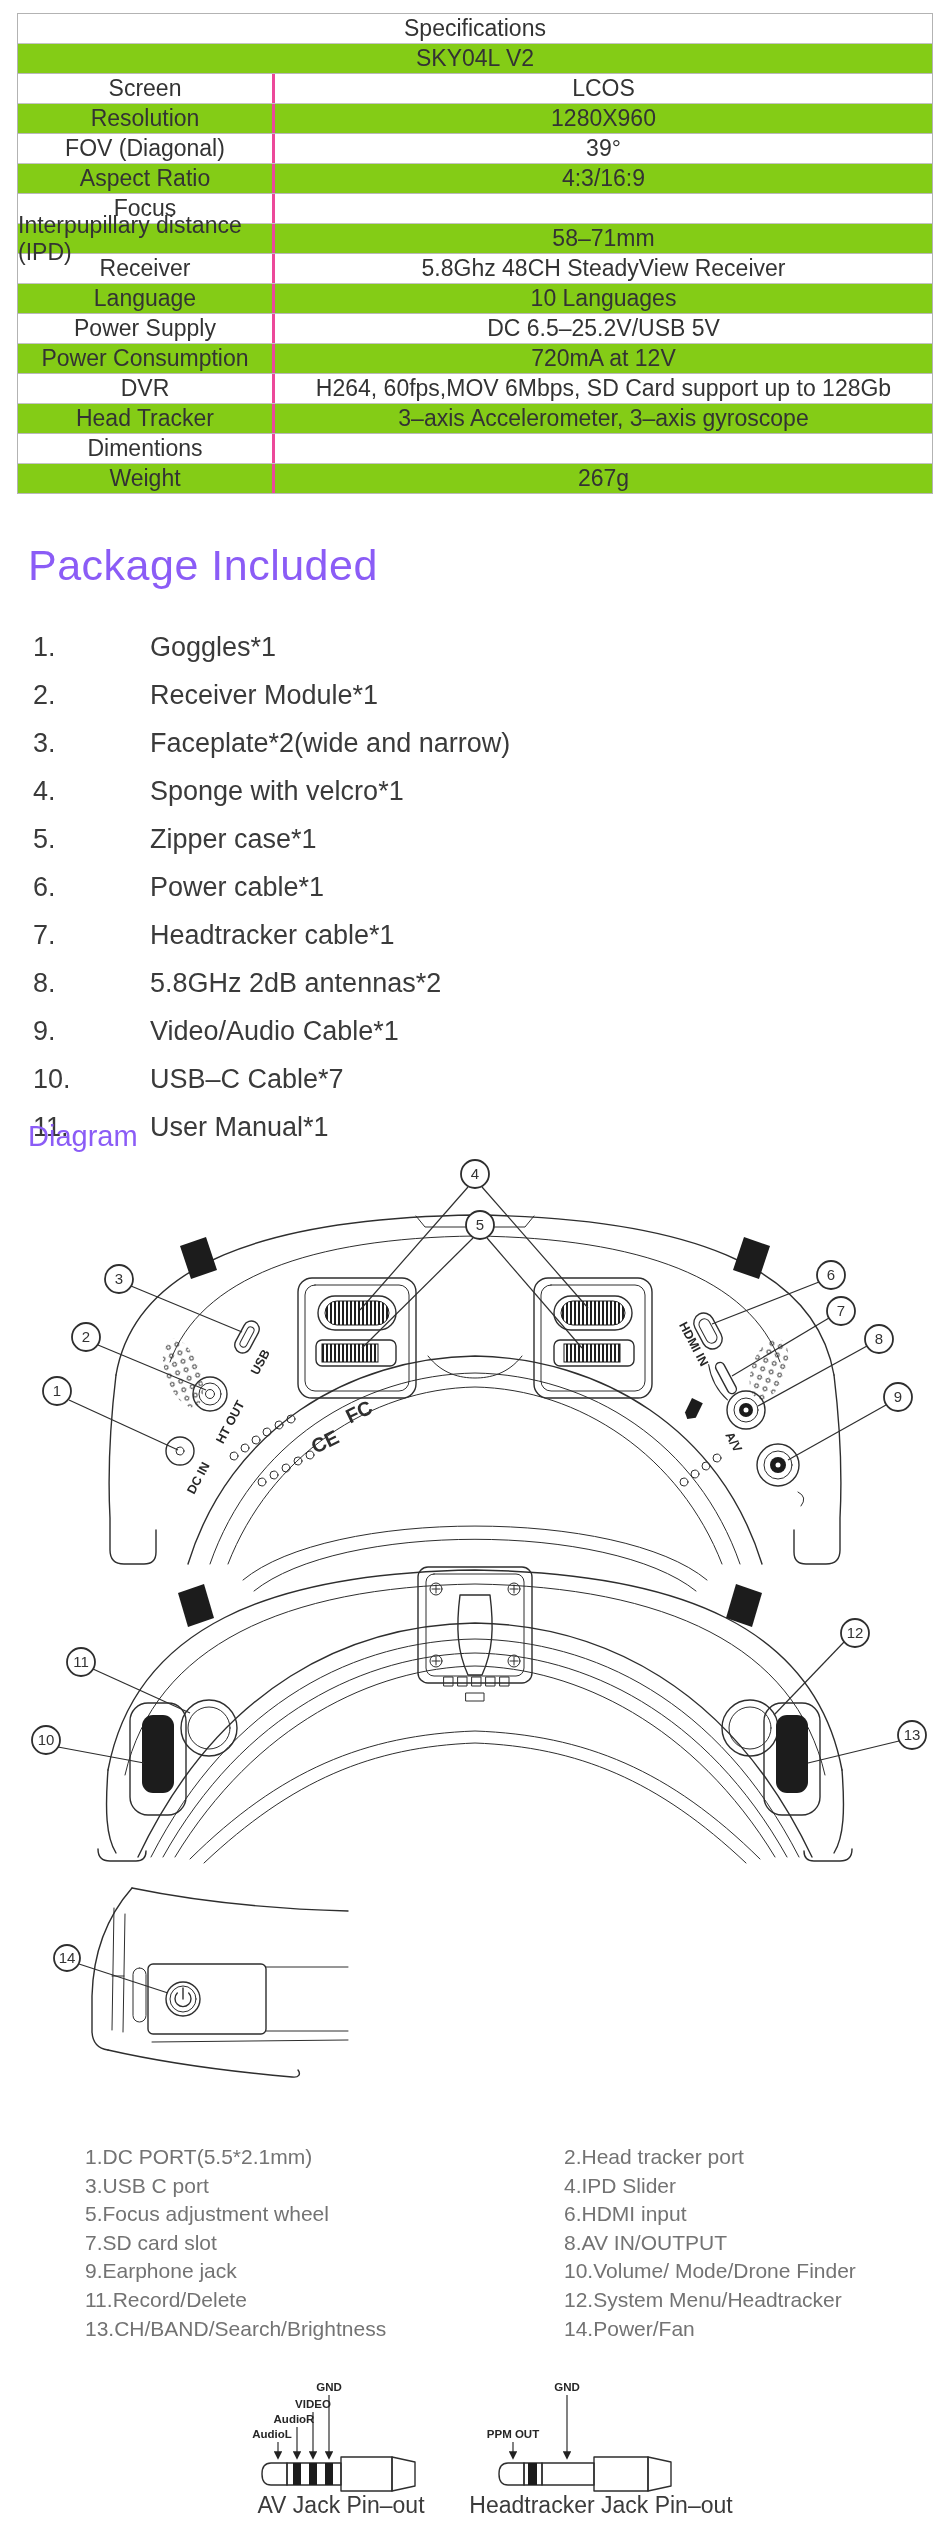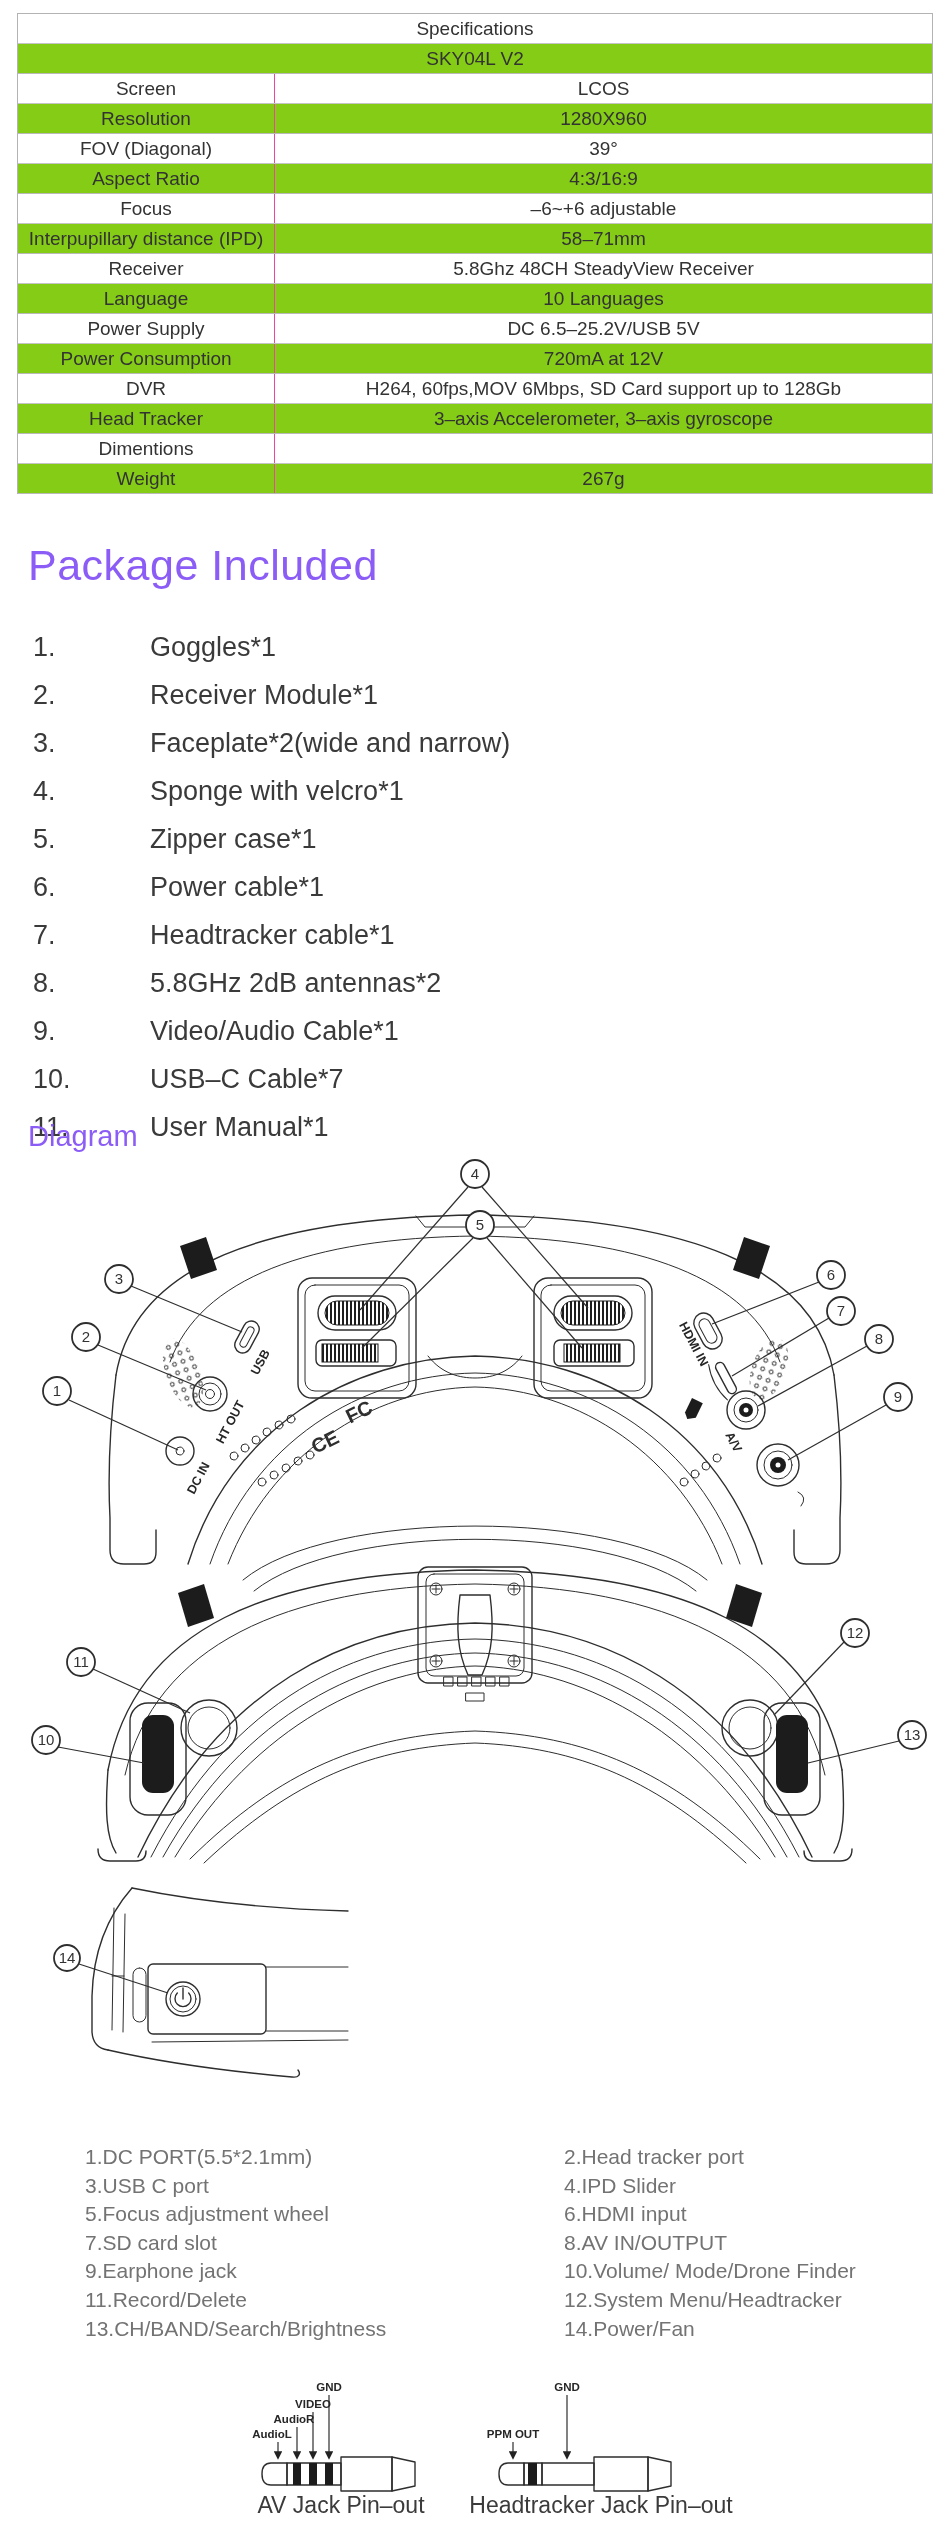--- a/index.html
+++ b/index.html
@@ -2,25 +2,25 @@
 <html><head>
 <meta charset="utf-8">
 <style>
   html,body{margin:0;padding:0;background:#fff;}
   body{font-family:"Liberation Sans",sans-serif;color:#3c3c3c;}
   #page{position:relative;width:950px;height:2531px;background:#fff;overflow:hidden;}
   .abs{position:absolute;}
 
   
   #spec-table{left:17px;top:13px;width:916px;border:1px solid #b3b3b3;border-bottom:none;box-sizing:border-box;}
-  .spec-row{display:flex;height:30px;border-bottom:1px solid #c4c4c4;align-items:stretch;font-size:19px;box-sizing:border-box;}
+  .spec-row{display:flex;height:30px;border-bottom:1px solid #c4c4c4;align-items:stretch;font-size:23px;box-sizing:border-box;}
   .spec-row.gray{background:#84cc16;border-bottom-color:#b9b9b9;}
   .spec-cell{display:flex;align-items:center;justify-content:center;box-sizing:border-box;color:#333;}
   .spec-cell.full{width:100%;}
-  .spec-cell.lab{width:257px;border-right:1px solid #ec4899;}
+  .spec-cell.lab{width:257px;border-right:3px solid #ec4899;}
   .spec-cell.val{flex:1;}
 
   
   #pkg-heading{left:28px;top:541px;font-size:43px;font-weight:300;color:#8b5cf6;letter-spacing:0.5px;}
   #pkg-list{left:33px;top:623px;}
   .pkg-item{display:flex;height:48px;align-items:center;font-size:27px;font-weight:300;color:#3a3a3a;}
   .pkg-num{width:117px;}
 
   
   #diagram-heading{left:28px;top:1120px;font-size:29px;font-weight:300;color:#8b5cf6;}
@@ -66,21 +66,20 @@
       <div class="spec-row white">
         <div class="spec-cell lab">FOV (Diagonal)</div>
         <div class="spec-cell val">39°</div>
       </div>
       <div class="spec-row gray">
         <div class="spec-cell lab">Aspect Ratio</div>
         <div class="spec-cell val">4:3/16:9</div>
       </div>
       <div class="spec-row white">
         <div class="spec-cell lab">Focus</div>
-        <div class="spec-cell val">–6~+6 adjustable</div>
       </div>
       <div class="spec-row gray">
         <div class="spec-cell lab">Interpupillary distance (IPD)</div>
         <div class="spec-cell val">58–71mm</div>
       </div>
       <div class="spec-row white">
         <div class="spec-cell lab">Receiver</div>
         <div class="spec-cell val">5.8Ghz 48CH SteadyView Receiver</div>
       </div>
       <div class="spec-row gray">

